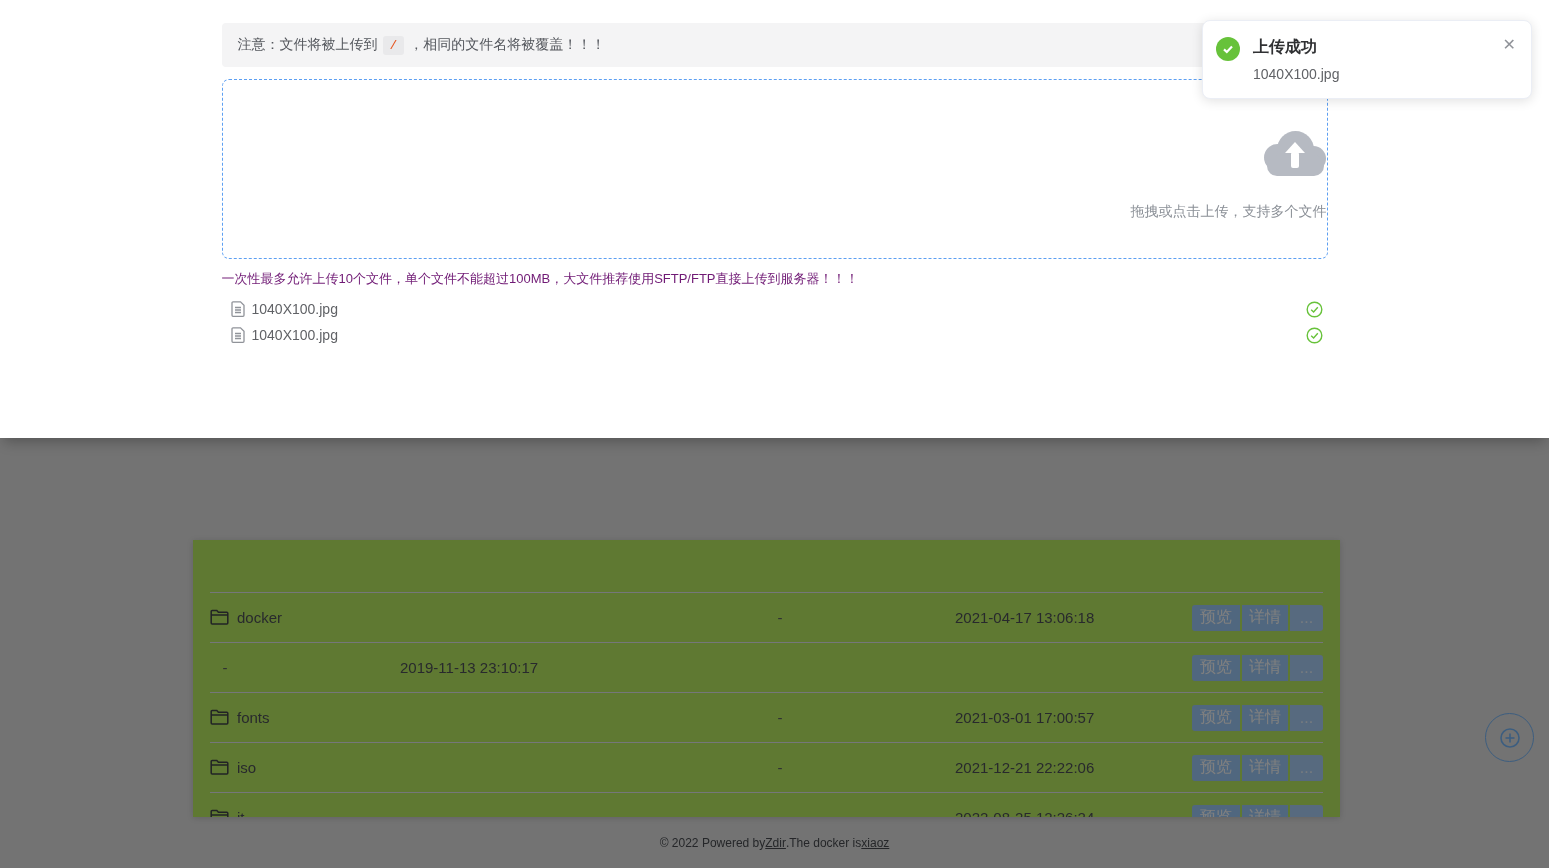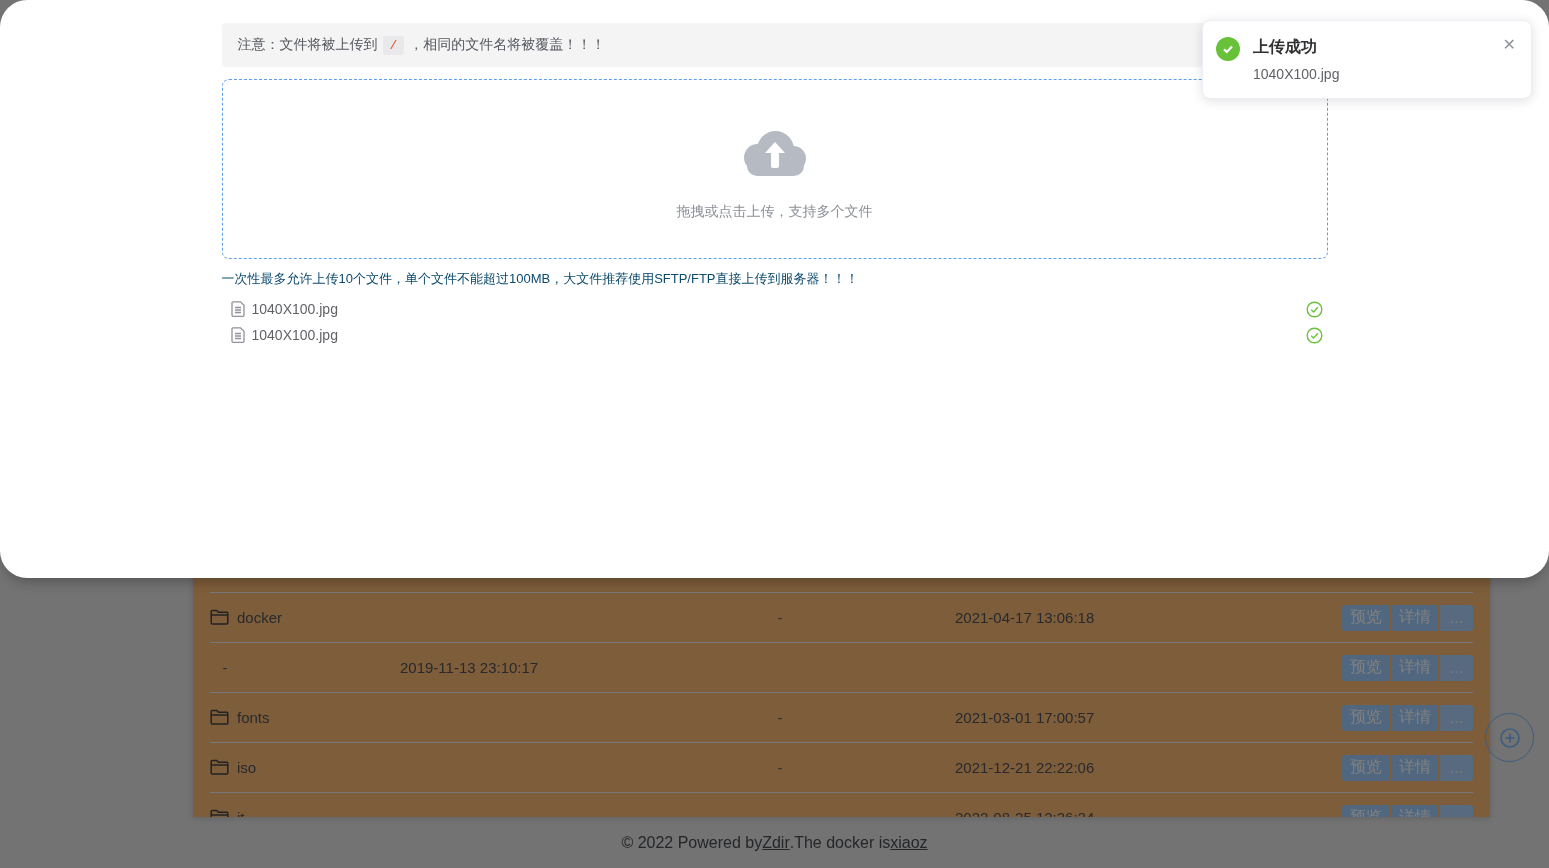--- a/index.html
+++ b/index.html
@@ -1,68 +1,68 @@
 <!DOCTYPE html>
 <html><head>
 <meta charset="utf-8">
 <style>
   * { margin:0; padding:0; box-sizing:border-box; }
   html,body { width:1549px; height:868px; overflow:hidden; font-family:"Liberation Sans","DejaVu Sans",sans-serif; }
   body { position:relative; background:#e6e6e6; }
 
   
   .base { position:absolute; inset:0; z-index:0; }
-  .card { position:absolute; left:193px; top:540px; width:1297px; height:277px;
-          background:#fdba74; overflow:hidden; padding:0 17px;
+  .card { position:absolute; left:193px; top:540px; width:1147px; height:277px;
+          background:#bef264; overflow:hidden; padding:0 17px;
           box-shadow:0 1px 6px rgba(0,0,0,.15); }
   .card .spacer { height:52px; }
   .frow { display:flex; align-items:center; height:50px; border-top:1px solid #ebeef5; }
   .fname { display:flex; align-items:center; gap:8px; width:555px; color:#50535a; font-size:15px; }
   .fsize { width:30px; text-align:center; color:#606266; font-size:15px; }
   .fdate { margin-left:160px; width:200px; color:#50535a; font-size:15px; }
   .btngroup { margin-left:auto; display:flex; gap:2px; }
   .btn { border:none; height:26px; font-size:16px; color:#fff; background:#a0cfff; cursor:pointer;
          font-family:inherit; }
   .btn.preview { width:48px; border-radius:3px 0 0 3px; }
   .btn.details { width:46px; }
   .btn.more { width:33px; border-radius:0 3px 3px 0; background:#aed4ff; color:rgba(255,255,255,.8); }
   .footerbar { position:absolute; left:0; right:0; top:817px; height:51px; display:flex;
-               align-items:center; justify-content:center; color:#4a4d52; font-size:16px; }
+               align-items:center; justify-content:center; color:#4a4d52; font-size:12px; }
   .footerbar a { color:#4a4d52; text-decoration:underline; cursor:pointer; }
   .fab { position:absolute; left:1485px; top:713px; width:49px; height:49px; border-radius:50%;
          border:1px solid #79bbff; display:flex; align-items:center; justify-content:center;
          cursor:pointer; background:transparent; }
 
   
   .overlay { position:absolute; inset:0; background:rgba(0,0,0,.5); z-index:10; }
 
   
-  .drawer { position:absolute; left:0; top:0; width:1549px; height:578px; background:#fff; z-index:20;
-            box-shadow:0 8px 12px -4px rgba(0,0,0,.25);border-radius:27px; }
+  .drawer { position:absolute; left:0; top:0; width:1549px; height:438px; background:#fff; z-index:20;
+            box-shadow:0 8px 12px -4px rgba(0,0,0,.25); }
   .container { width:1106px; margin:0 auto; }
   .alert { margin-top:23px; height:44px; background:#f4f4f5; border-radius:4px;
            display:flex; align-items:center; padding:0 16px; font-size:14px; color:#54575d; }
   .code { display:inline-block; background:#e9e9eb; color:#e6531d; border-radius:3px;
           padding:2px 7px; margin:0 5px; font-family:"Liberation Mono","DejaVu Sans Mono",monospace;
           font-size:13px; }
   .dropzone { margin-top:12px; height:180px; border:1px dashed #5c9ff2; border-radius:7px;
-              display:flex; flex-direction:column; align-items:center; cursor:pointer; }
+              display:flex; flex-direction:column; align-items:flex-end; cursor:pointer; }
   .cloud { position:relative; width:64px; height:46px; margin-top:51px; }
   .cloud i { position:absolute; background:#b6bac2; border-radius:50%; }
   .cloud .c1 { width:27px; height:27px; left:1px; top:13px; }
   .cloud .c2 { width:37px; height:37px; left:14px; top:0; }
   .cloud .c3 { width:25px; height:25px; left:38px; top:15px; }
   .cloud .bar { width:57px; height:21px; left:4px; top:24px; border-radius:10px; }
   .cloud .arrow-head { position:absolute; left:50%; top:11px; transform:translateX(-50%);
         width:0; height:0; border-left:10px solid transparent; border-right:10px solid transparent;
         border-bottom:11px solid #fff; }
   .cloud .arrow-stem { position:absolute; left:50%; top:21px; transform:translateX(-50%);
         width:8px; height:16px; background:#fff; }
   .dz-text { margin-top:26px; font-size:14px; color:#8b9097; }
-  .helper { margin-top:11px; font-size:13px; color:#0c4a6e; }
+  .helper { margin-top:11px; font-size:13px; color:#701a75; }
   .filelist { margin-top:8px; }
   .fileitem { display:flex; align-items:center; height:26px; padding-left:9px; padding-right:5px;
               border-radius:4px; cursor:pointer; }
   .fileitem .doc { flex:none; margin-right:7px; display:flex; }
   .fileitem .name { font-size:14px; color:#606266; }
   .fileitem .ok { margin-left:auto; display:flex; }
 
   
   .notif { position:absolute; right:17px; top:20px; width:330px; z-index:30; background:#fff;
            border:1px solid #ebeef5; border-radius:8px; box-shadow:0 2px 12px rgba(0,0,0,.12);

